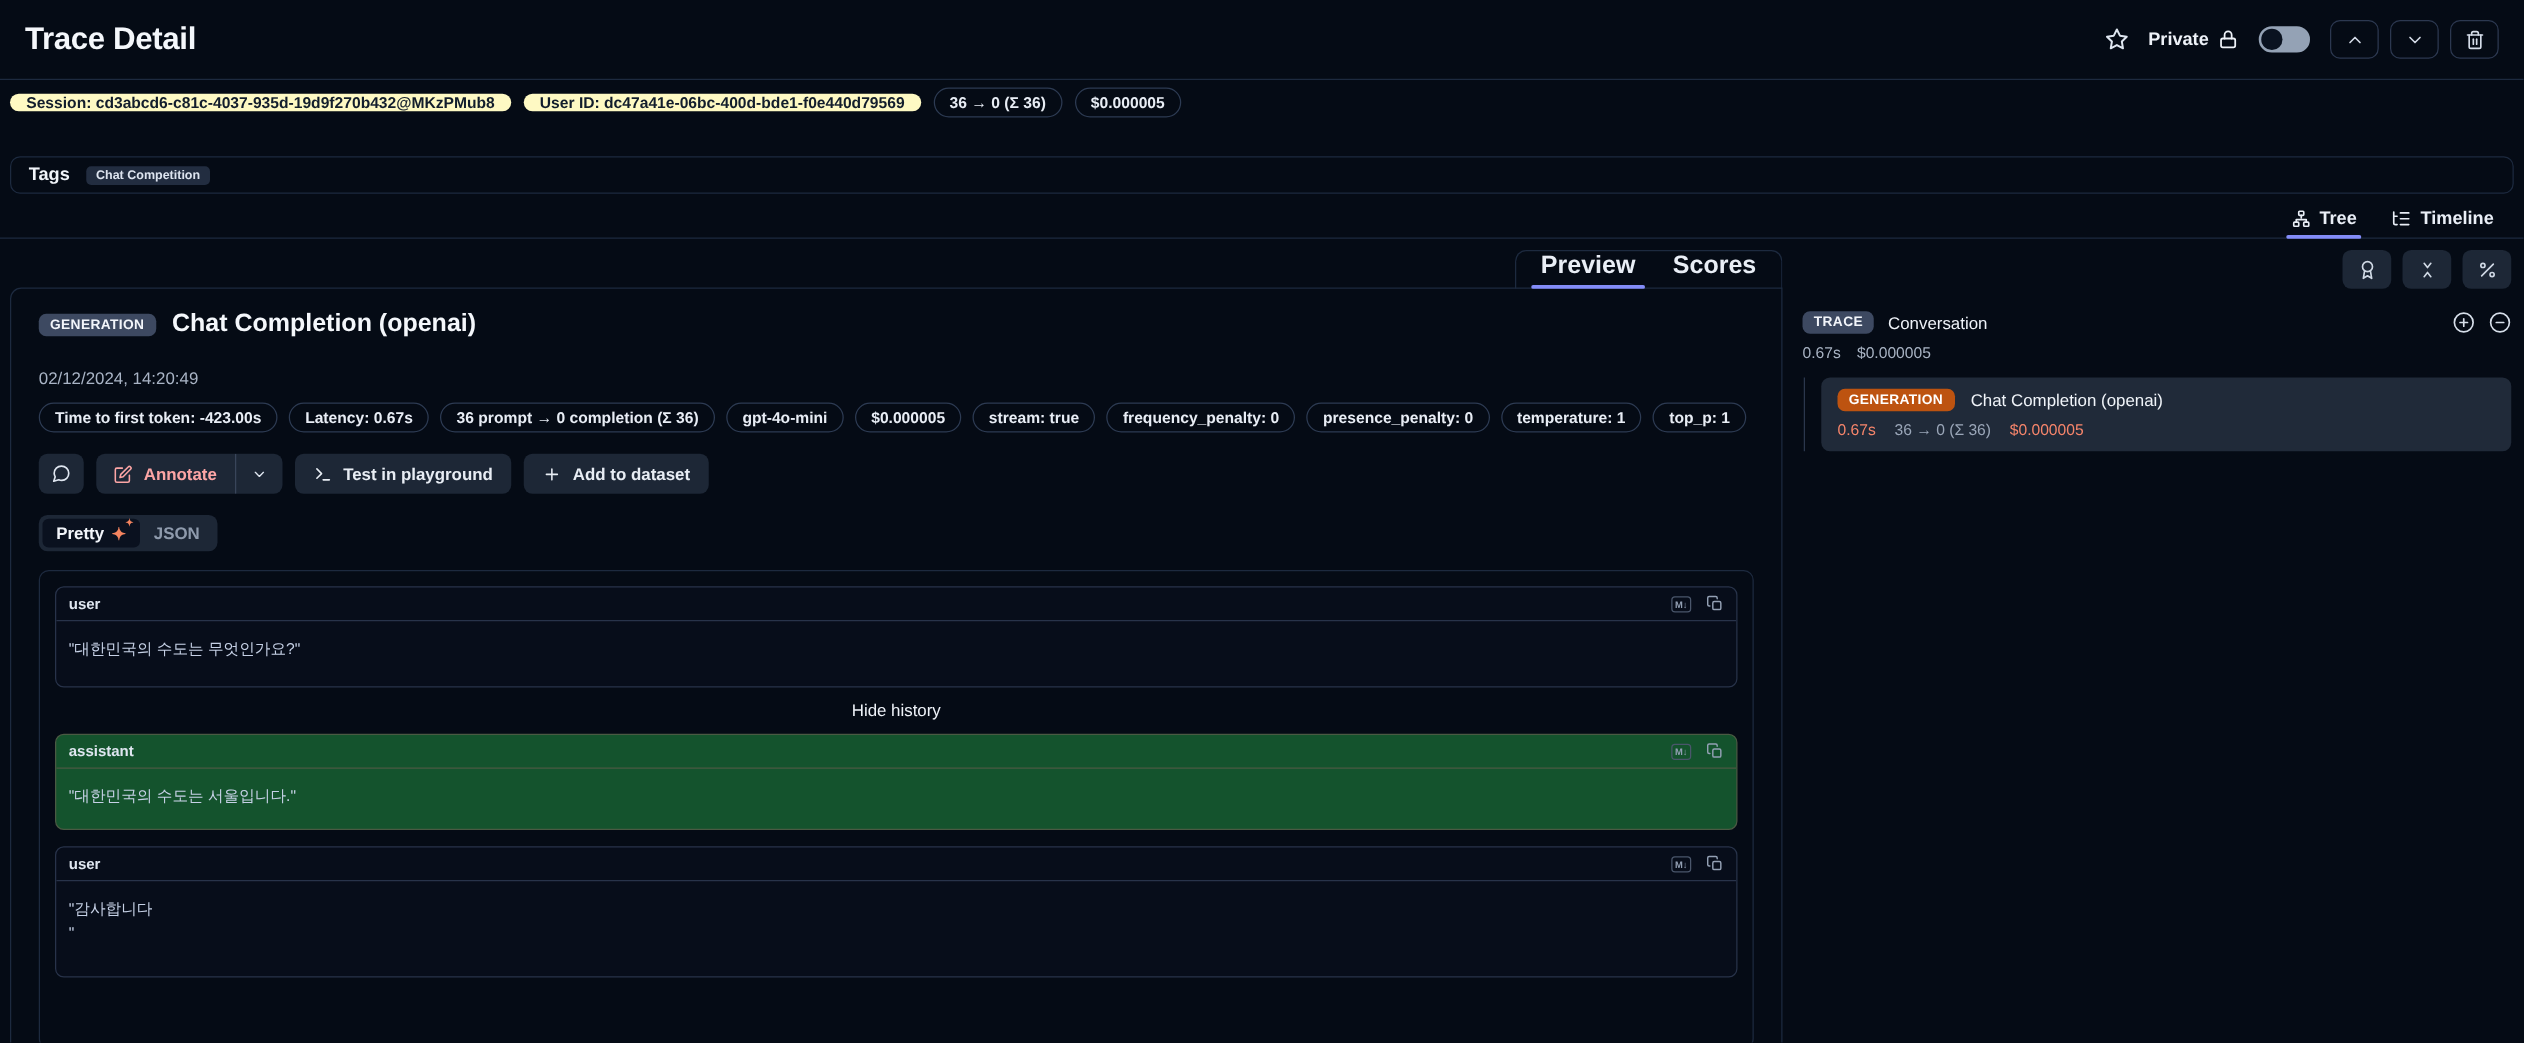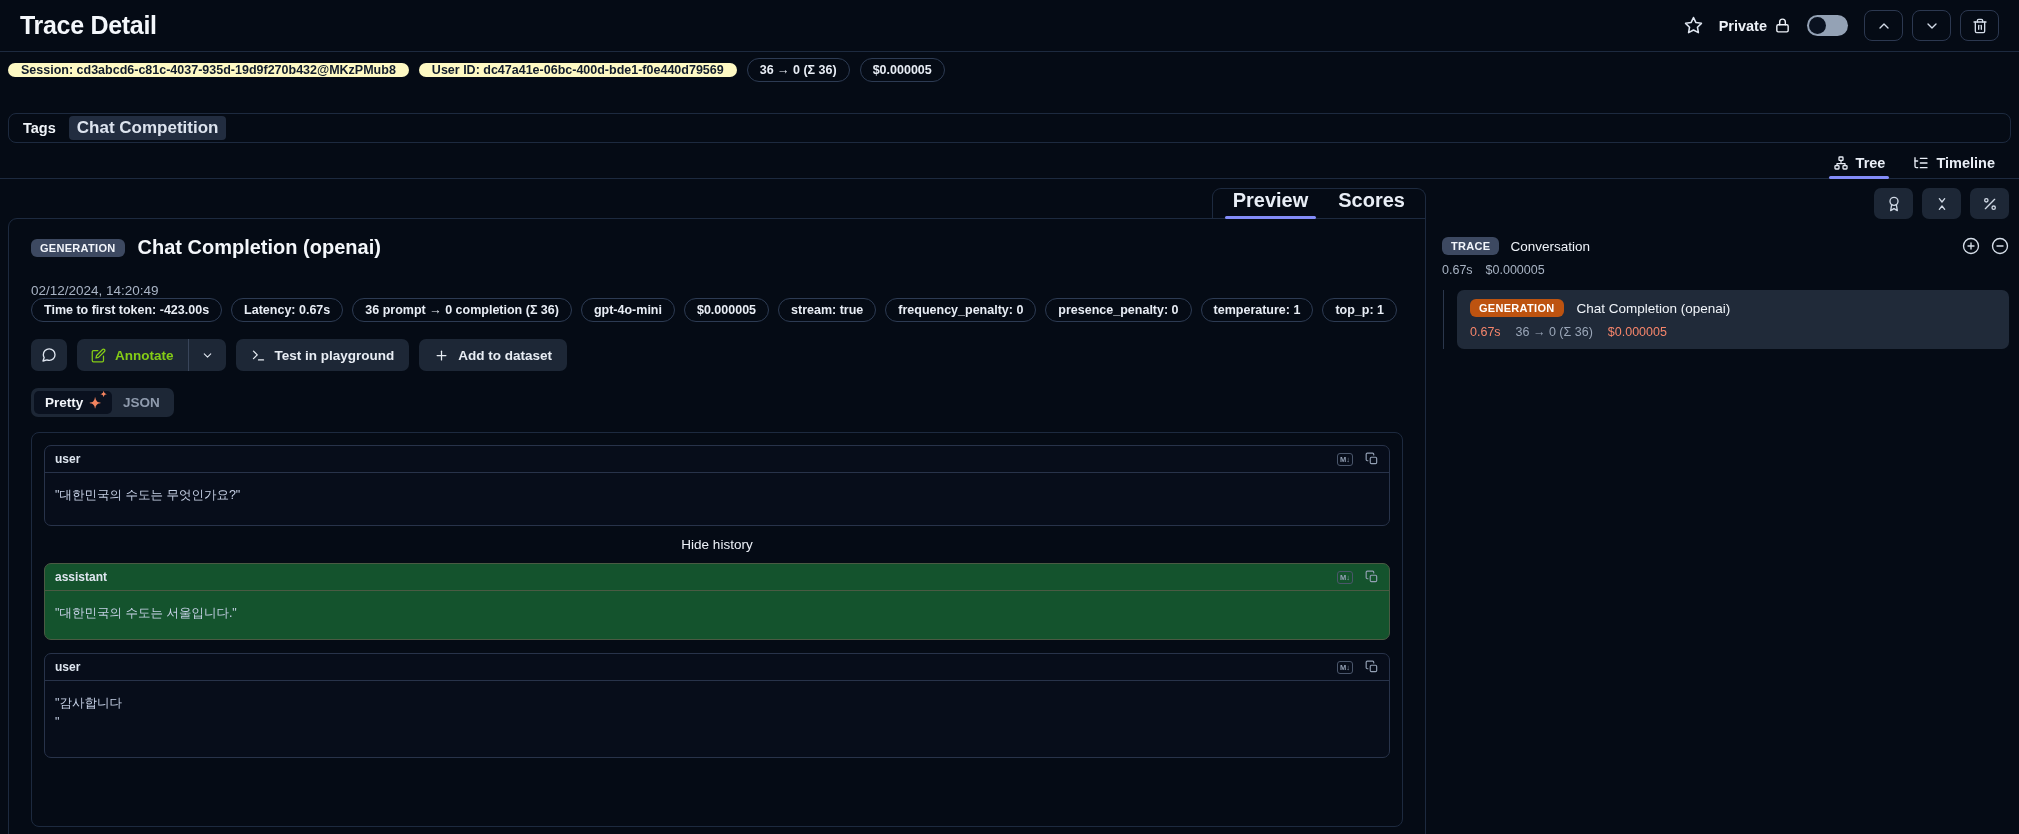--- a/index.html
+++ b/index.html
@@ -5,63 +5,63 @@
   * { box-sizing: border-box; }
   html,body { margin:0; padding:0; }
   body {
     width:2019px; height:834px; overflow:hidden; position:relative;
     background:#050b15; color:#e2e8f0;
     font-family:"Liberation Sans","DejaVu Sans",sans-serif; font-size:13px;
   }
   svg { display:block; }
 
   
-  .hdr { display:flex; align-items:center; height:52px; padding:0 20px; border-bottom:1px solid #1d2a3f; }
+  .hdr { display:flex; align-items:center; height:64px; padding:0 20px; border-bottom:1px solid #1d2a3f; }
   .hdr h1 { margin:0; font-size:25px; font-weight:700; color:#f4f7fb; letter-spacing:-.3px; }
   .hdr-right { margin-left:auto; display:flex; align-items:center; gap:16px; }
   .ghost-btn { background:none; border:none; padding:0; color:#dfe6f0; cursor:pointer; display:flex; align-items:center; }
   .private { display:flex; align-items:center; gap:7px; font-weight:700; font-size:14.5px; color:#eef2f8; }
   .toggle { width:41px; height:21px; border-radius:999px; background:#94a2b5; position:relative; cursor:pointer; border:none; padding:0; }
   .toggle .knob { position:absolute; left:2px; top:2px; width:17px; height:17px; border-radius:50%; background:#0a1220; }
   .sq-btn { width:39px; height:31px; border:1px solid #2c3850; border-radius:8px; background:transparent; display:flex; align-items:center; justify-content:center; color:#d4dce8; cursor:pointer; }
   .btn-group { display:flex; gap:9px; align-items:center; }
 
   
   .ids { display:flex; gap:10px; padding:6px 8px 0; align-items:center; }
   .badge-light { background:#fef9c3; color:#121d2c; font-weight:700; font-size:12.5px; padding:0 13px; border-radius:999px; cursor:pointer; }
   .badge-out { border:1px solid #2d3b53; color:#e8edf5; font-weight:700; font-size:12.5px; padding:4px 12px; border-radius:999px; }
 
   
   .tags { margin:31px 8px 0; border:1px solid #1d2a3f; border-radius:8px; height:30px; padding:0 14px; display:flex; align-items:center; gap:13px;text-align:right; }
   .tags-label { font-weight:700; font-size:14.5px; color:#f0f4f9; }
-  .tag-chip { background:#222d40; border-radius:4px; padding:2px 8px; font-size:17px; font-weight:700; color:#dde4ef; cursor:pointer; }
+  .tag-chip { background:#222d40; border-radius:4px; padding:2px 8px; font-size:10px; font-weight:700; color:#dde4ef; cursor:pointer; }
 
   
   .view-tabs { display:flex; justify-content:flex-end; gap:28px; padding:0 24px; border-bottom:1px solid #1d2a3f; height:31px; margin-top:5px; }
   .vtab { display:flex; align-items:center; gap:7px; font-weight:600; font-size:14.5px; color:#e9eef6; position:relative; cursor:pointer; }
   .vtab .uline { position:absolute; left:-4px; right:-4px; bottom:-1px; height:3px; border-radius:3px; background:#838cf8; }
 
   
   .main { display:flex; gap:12px; padding:9px 8px 0; height:666px; }
   .lpw { width:1418px; position:relative; display:flex; flex-direction:column; }
   .ptabs { position:absolute; top:0; right:0; height:31px; display:flex; align-items:stretch; padding:0 8px; gap:6px; border:1px solid #1d2a3f; border-bottom:none; border-radius:9px 9px 0 0; }
   .ptab { position:relative; display:flex; align-items:flex-start; padding:0 12px; font-weight:600; font-size:20px; color:#e9eef6; cursor:pointer; }
   .ptab .uline { position:absolute; left:4px; right:4px; bottom:0; height:3px; border-radius:3px; background:#838cf8; }
   .lpanel { margin-top:30px; flex:1; border:1px solid #1d2a3f; border-radius:9px 0 9px 9px; padding:17px 22px; overflow:hidden; display:flex; flex-direction:column; }
 
   .gen-head { display:flex; align-items:center; gap:13px; }
   .type-badge { background:#3d4961; color:#f2f5fa; font-size:11px; font-weight:700; padding:3px 9px; border-radius:6px; letter-spacing:.3px; }
   .gen-title { font-size:20px; font-weight:700; color:#f4f7fb; }
   .gen-date { margin-top:24px; color:#a9b4c5; font-size:13.5px; }
-  .mbadges { display:flex; flex-wrap:wrap; gap:9px; max-width:1392px; }
+  .mbadges { margin-top:12px; display:flex; flex-wrap:wrap; gap:9px; max-width:1392px; }
 
   .actions { margin-top:17px; display:flex; gap:10px; align-items:center; }
   .act-icon-btn { width:36px; height:32px; background:#1d2736; border:none; border-radius:7px; display:flex; align-items:center; justify-content:center; color:#dfe6f0; cursor:pointer; }
   .split { display:flex; align-items:stretch; background:#1d2736; border-radius:7px; height:32px; overflow:hidden; }
-  .split-main { display:flex; align-items:center; gap:9px; padding:0 14px; color:#84cc16; font-weight:600; font-size:13.5px; background:none; border:none; cursor:pointer; }
+  .split-main { display:flex; align-items:center; gap:9px; padding:0 14px; color:#fca5a5; font-weight:600; font-size:13.5px; background:none; border:none; cursor:pointer; }
   .split-sep { width:1px; background:#39455a; }
   .split-caret { display:flex; align-items:center; padding:0 12px; background:none; border:none; color:#dfe6f0; cursor:pointer; }
   .act-btn { background:#1d2736; border:none; border-radius:7px; height:32px; display:flex; align-items:center; gap:9px; padding:0 15px; color:#e8edf4; font-weight:600; font-size:13.5px; cursor:pointer; }
 
   .fmt-box { margin-top:17px; display:inline-flex; align-self:flex-start; background:#1d2736; border-radius:7px; padding:3px; }
   .fmt-tab { display:flex; align-items:center; gap:6px; padding:4px 11px; font-weight:600; font-size:13.5px; color:#8f9bad; border:none; background:none; border-radius:5px; cursor:pointer; }
   .fmt-tab.active { background:#0a111f; color:#f2f5fa; }
   .sparkle { color:#f4845f; font-size:14px; line-height:1; position:relative; }
   .sparkle .mini { position:absolute; top:-5px; right:-6px; font-size:8px; }
 

